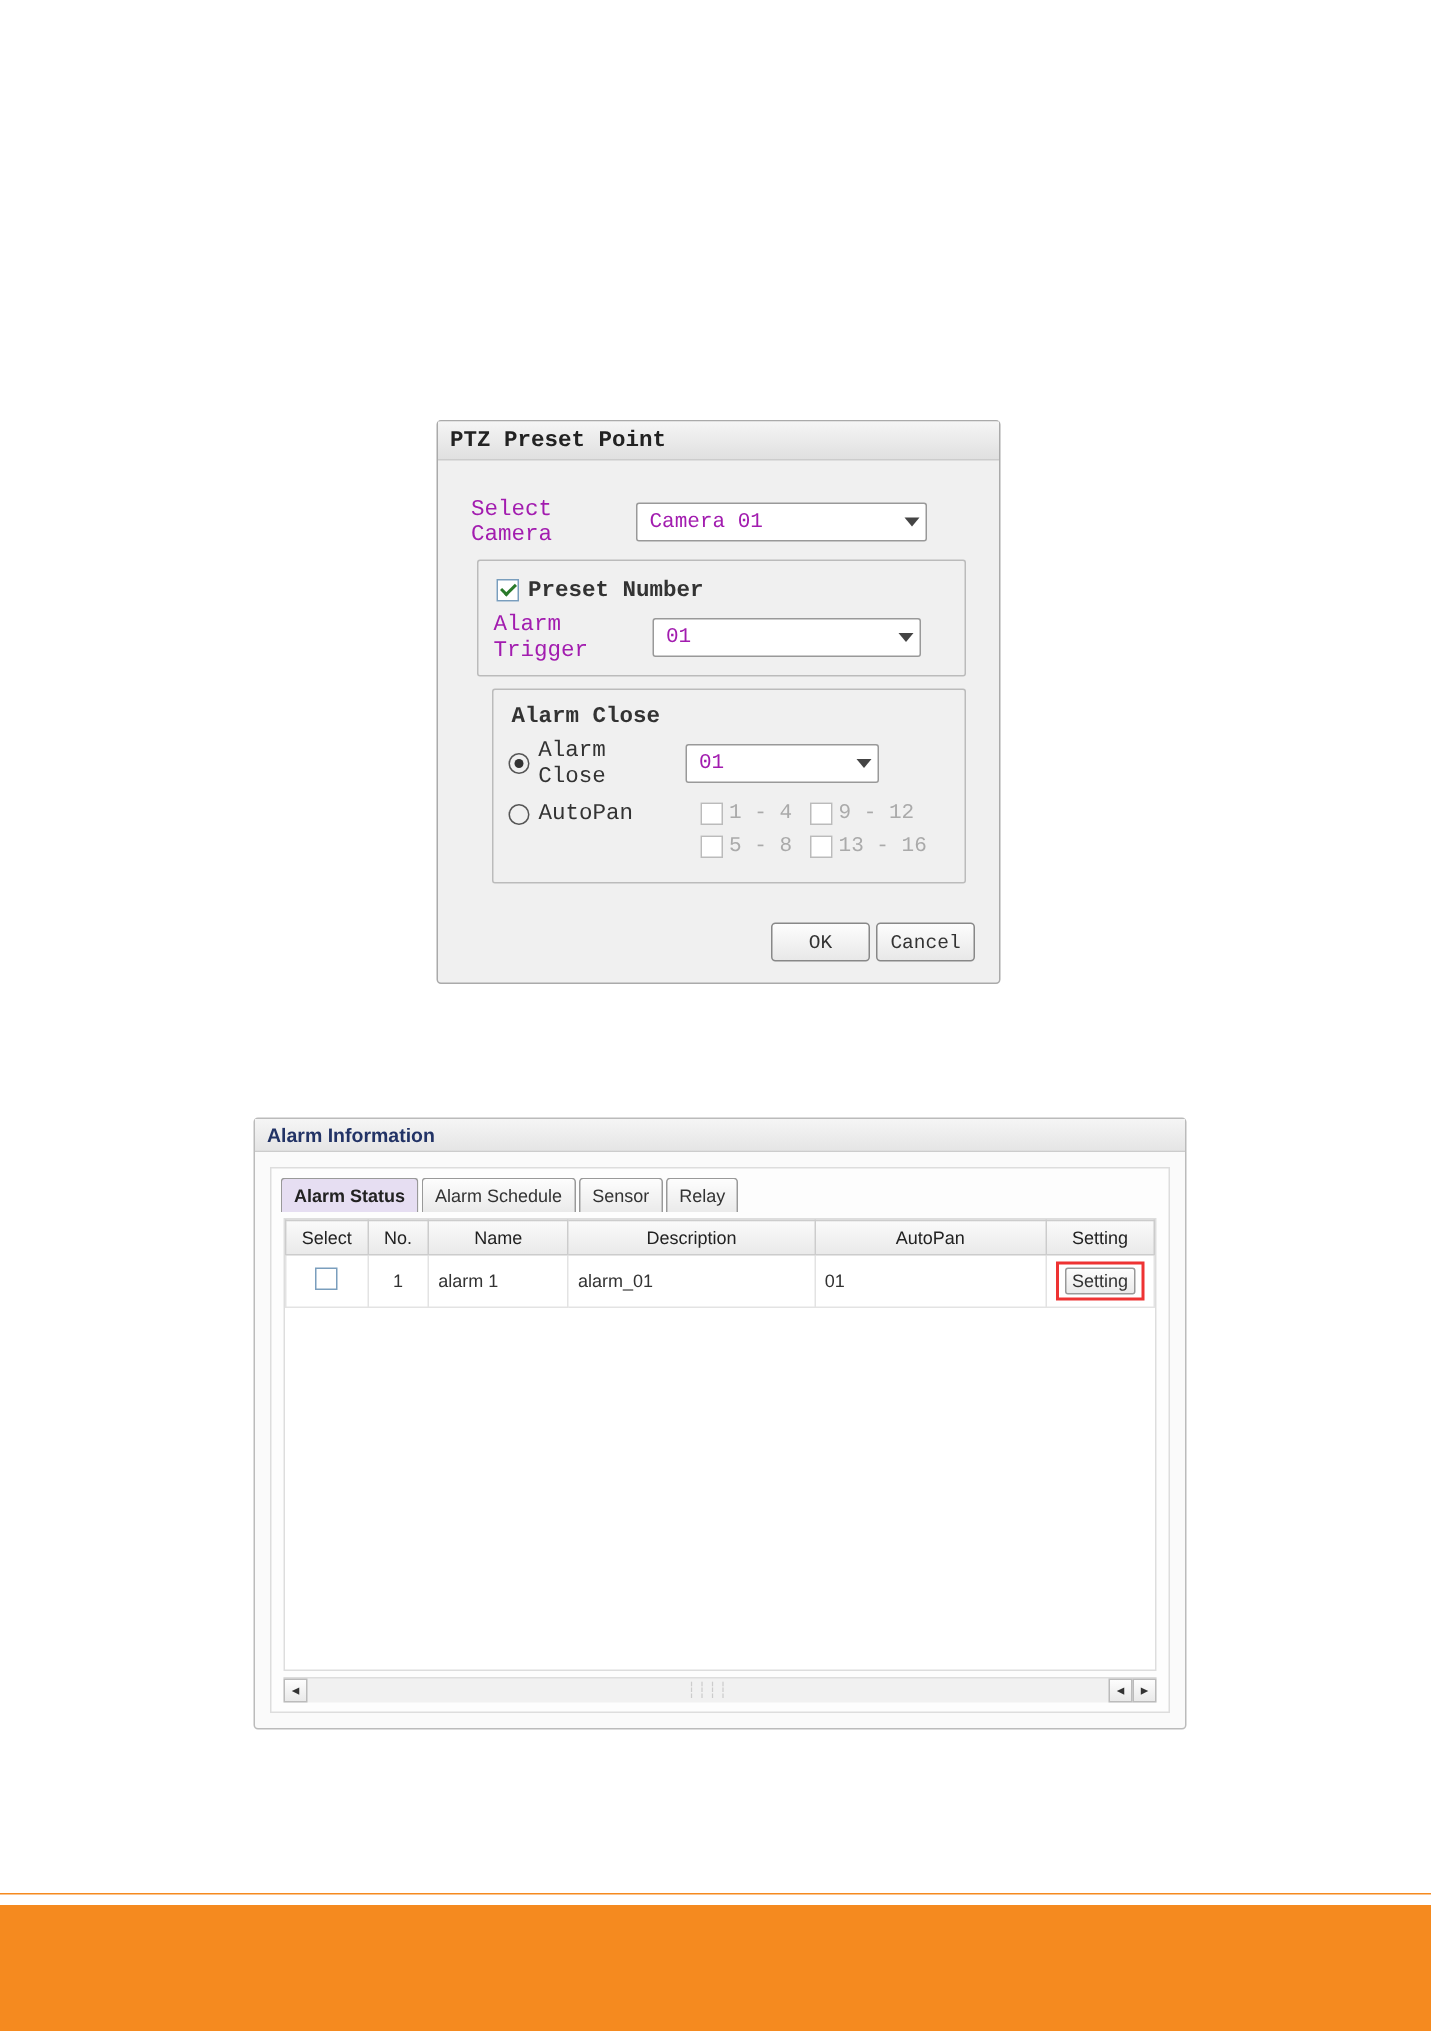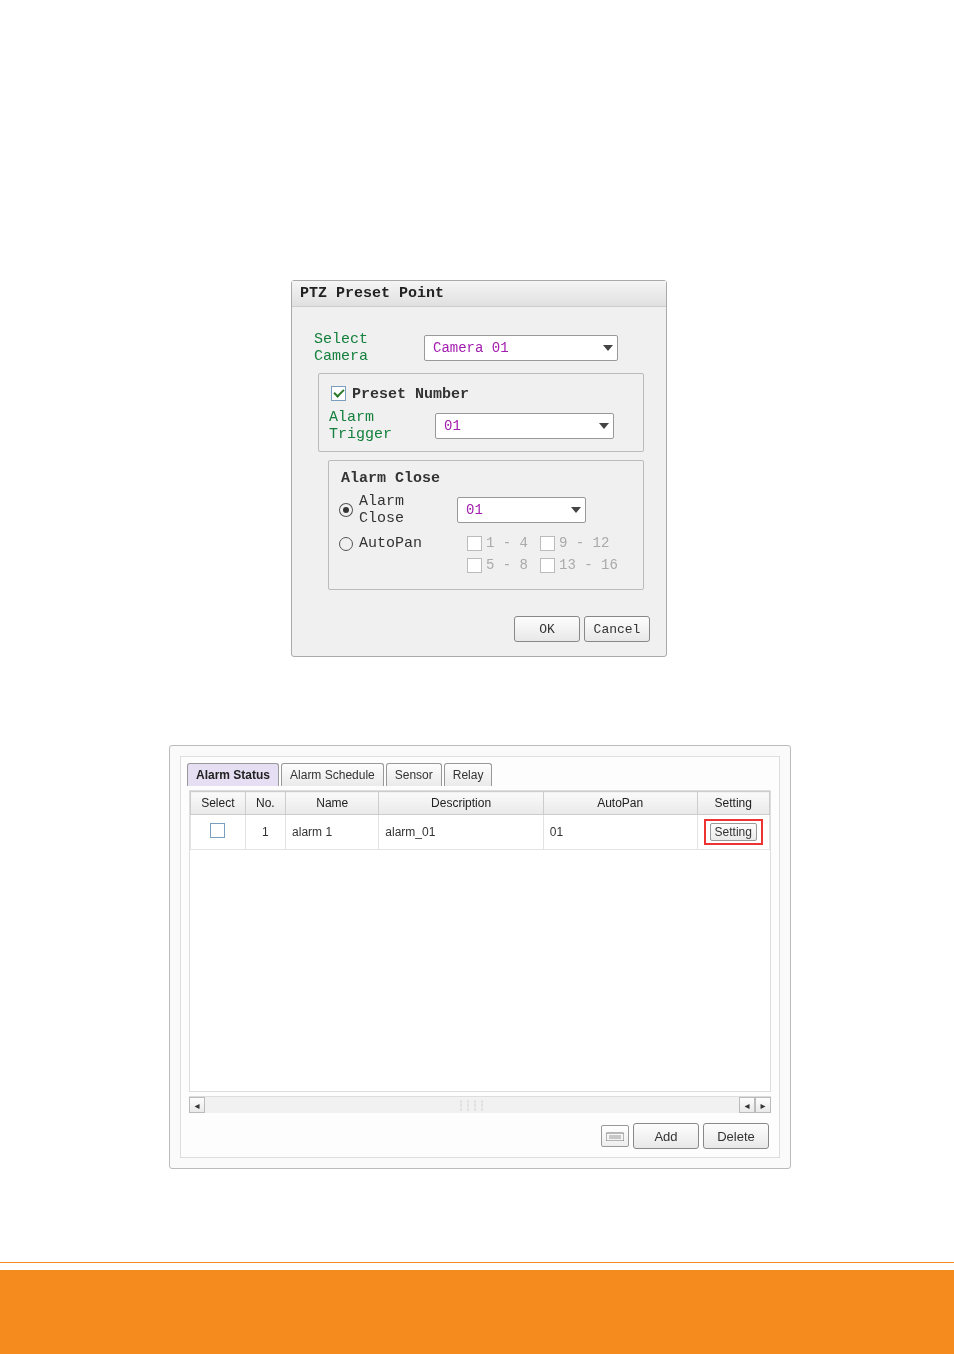--- a/index.html
+++ b/index.html
@@ -40,21 +40,21 @@
     padding: 24px 22px 18px 22px;
   }
   .row {
     display: flex;
     align-items: center;
     margin-bottom: 8px;
   }
   .row-label {
     width: 110px;
     font-size: 15px;
-    color: #15803d;
+    color: #a21caf;
   }
   .select-like {
     display: flex;
     align-items: center;
     justify-content: space-between;
     height: 24px;
     border: 1px solid #999;
     background: #fff;
     padding: 0 4px 0 8px;
     font-size: 14px;
@@ -72,21 +72,21 @@
   }
   .fieldset-like {
     border: 1px solid #bbb;
     border-radius: 2px;
     padding: 10px 10px 8px 10px;
     margin-left: 4px;
     margin-bottom: 8px;
   }
   .fieldset-label {
     display: inline-flex;
-    align-items: flex-start;
+    align-items: center;
     gap: 6px;
     background: #f0f0f0;
     padding: 0 4px;
     margin-top: -20px;
     margin-left: -2px;
     font-weight: bold;
     font-size: 15px;
   }
   .fieldset-label.plain { font-weight: bold; }
   .checkbox {
@@ -377,20 +377,21 @@
       <div class="win-btn">
           <span>OK</span>
         </div>
       <div class="win-btn">
           <span>Cancel</span>
         </div>
     </div>
   </div>
 
   <div class="alarm-panel">
+    <div class="alarm-header">Alarm Information</div>
     <div class="alarm-inner">
       <div class="tab-strip">
         <div class="tab active"><span>Alarm Status</span></div>
         <div class="tab"><span>Alarm Schedule</span></div>
         <div class="tab"><span>Sensor</span></div>
         <div class="tab"><span>Relay</span></div>
       </div>
 
       <div class="grid-wrap">
         <table class="alarm-table">
@@ -425,34 +426,19 @@
 
       <div class="hscroll">
         <span class="sbtn">◂</span>
         <span class="grip">┆┆┆┆</span>
         <span style="display:flex;gap:0;">
           <span class="sbtn">◂</span>
           <span class="sbtn">▸</span>
         </span>
       </div>
 
-      <div class="bottom-bar">
-        <span class="kbd-icon">
-          <svg width="18" height="10" viewBox="0 0 18 10">
-            <rect x="0" y="2" width="18" height="8" rx="1" fill="none" stroke="#777"></rect>
-            <line x1="3" y1="5" x2="15" y2="5" stroke="#999"></line>
-            <line x1="3" y1="7" x2="15" y2="7" stroke="#999"></line>
-          </svg>
-        </span>
-        <div class="win-btn">
-            <span>Add</span>
-          </div>
-        <div class="win-btn">
-            <span>Delete</span>
-          </div>
-      </div>
     </div>
   </div>
 
   <div class="footer-band">
     <div class="line"></div>
   </div>
 </div>
 
 </body></html>

